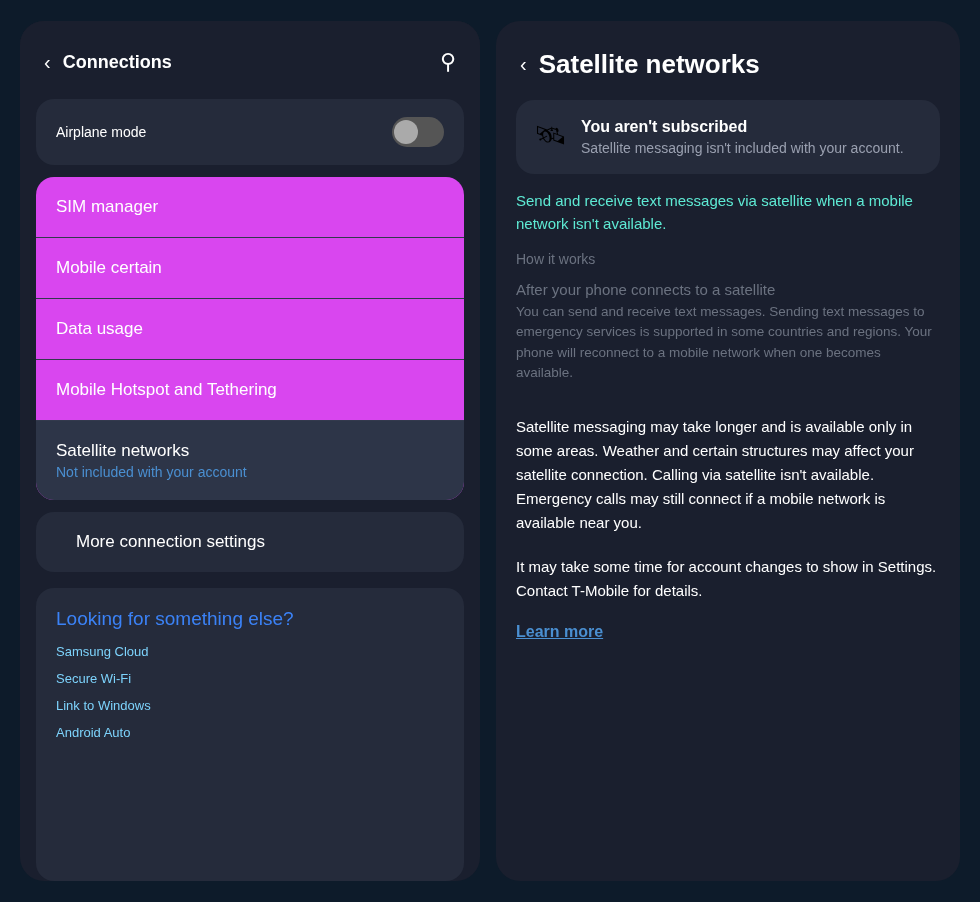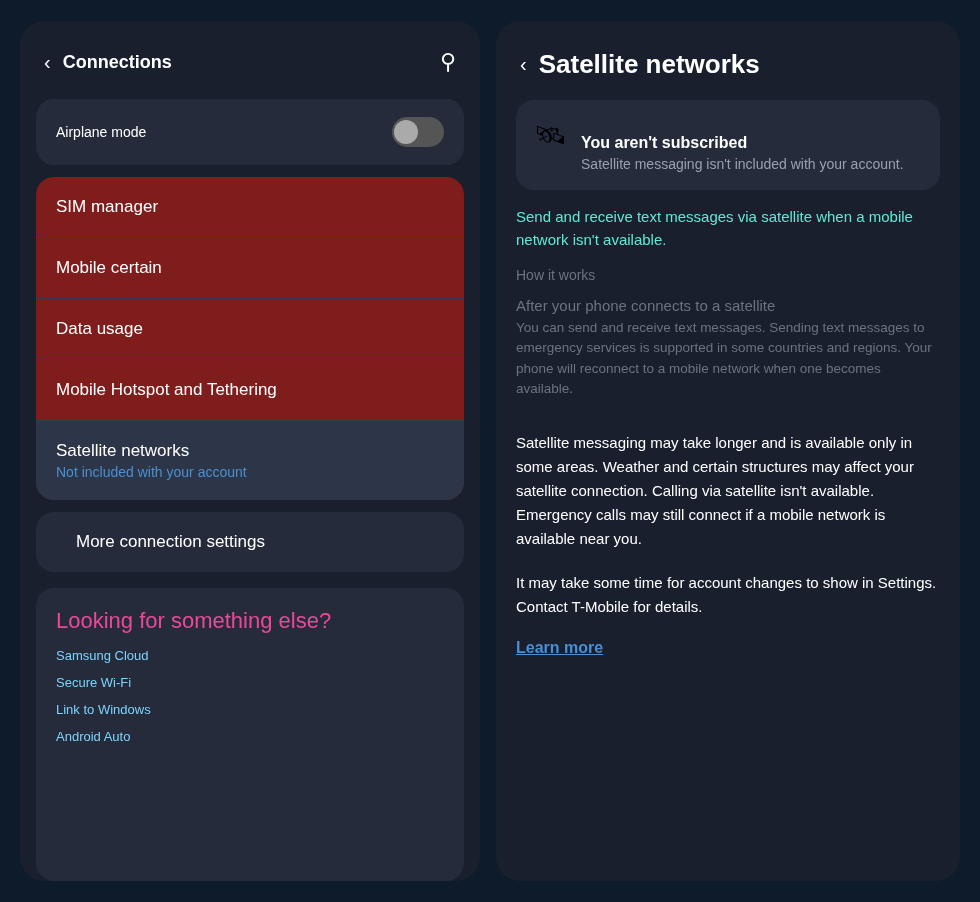--- a/index.html
+++ b/index.html
@@ -89,21 +89,21 @@
       left: 24px;
       width: 24px;
       height: 24px;
       background-color: #aaa;
       border-radius: 50%;
     }
 
     
     .connections-list {
       margin: 0 16px;
-      background-color: #7f1d1d;
+      background-color: #d946ef;
       border-radius: 18px;
       overflow: hidden;
     }
     .connections-item {
       padding: 20px 20px;
       cursor: pointer;
       border-bottom: 1px solid #333a4d;
     }
     .connections-item:last-child {
       border-bottom: none;
@@ -138,22 +138,22 @@
 
     
     .looking-section {
       margin: 4px 16px 0 16px;
       background-color: #252b3b;
       border-radius: 18px;
       padding: 20px 20px;
       flex: 1;
     }
     .looking-title {
-      color: #ec4899;
-      font-size: 22px;
+      color: #3b82f6;
+      font-size: 19px;
       margin-bottom: 14px;
     }
     .looking-link {
       color: #7dd3fc;
       font-size: 13px;
       margin-bottom: 12px;
       cursor: pointer;
     }
 
     
@@ -191,21 +191,20 @@
     .satellite-icon {
       font-size: 26px;
       margin-top: 2px;
       flex-shrink: 0;
     }
     .subscription-text-title {
       color: #ffffff;
       font-size: 16px;
       font-weight: 600;
       margin-bottom: 4px;
-      margin-top: 16px;
     }
     .subscription-text-sub {
       color: #9aa0b0;
       font-size: 14px;
     }
 
     
     .right-description {
       padding: 0 20px 16px 20px;
       color: #5eead4;

